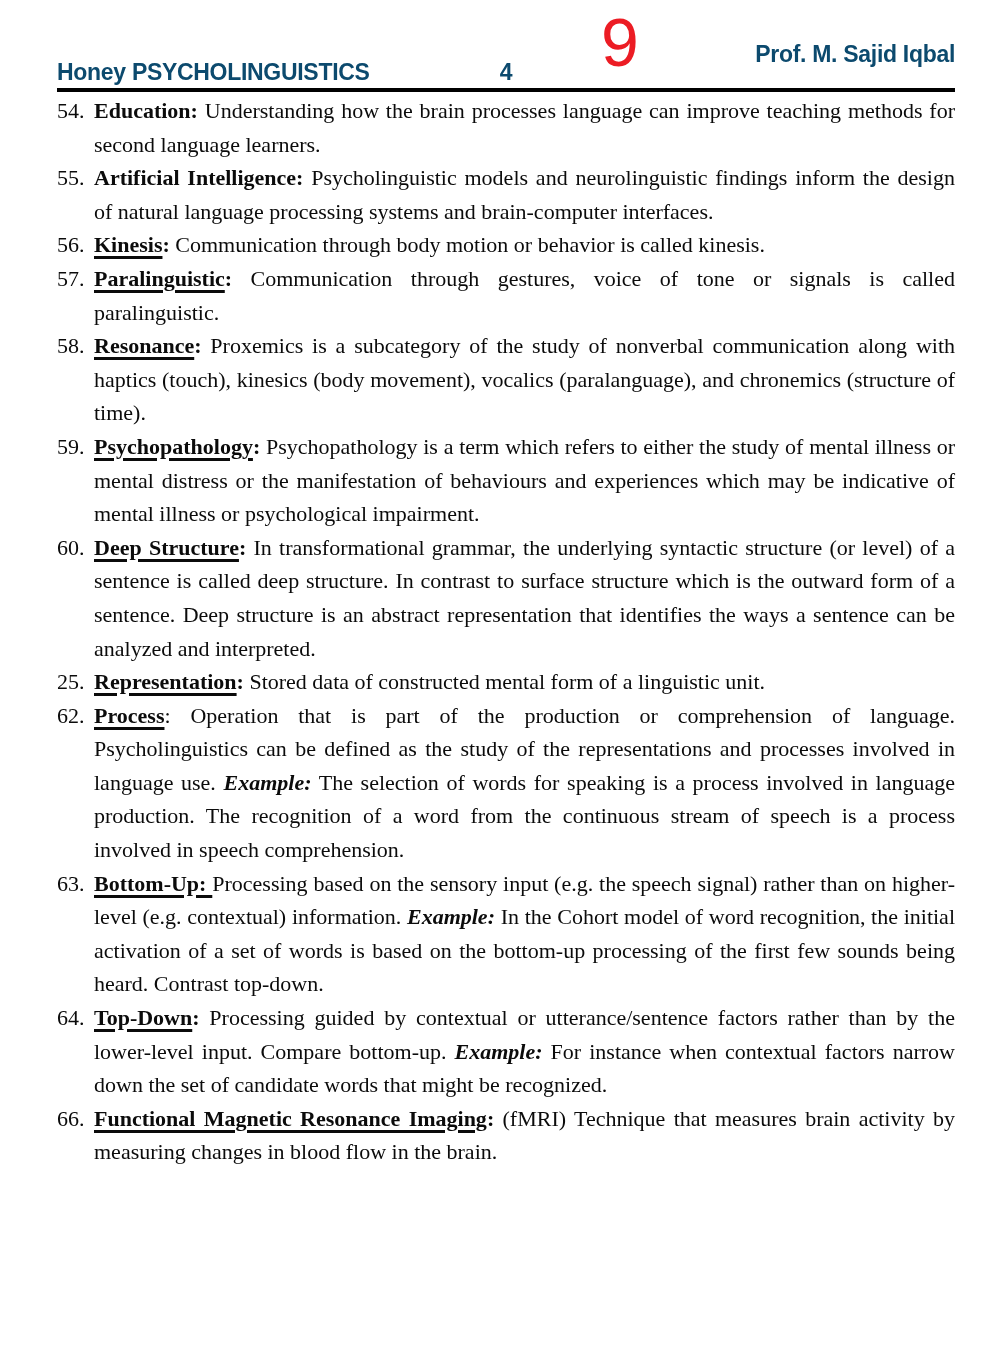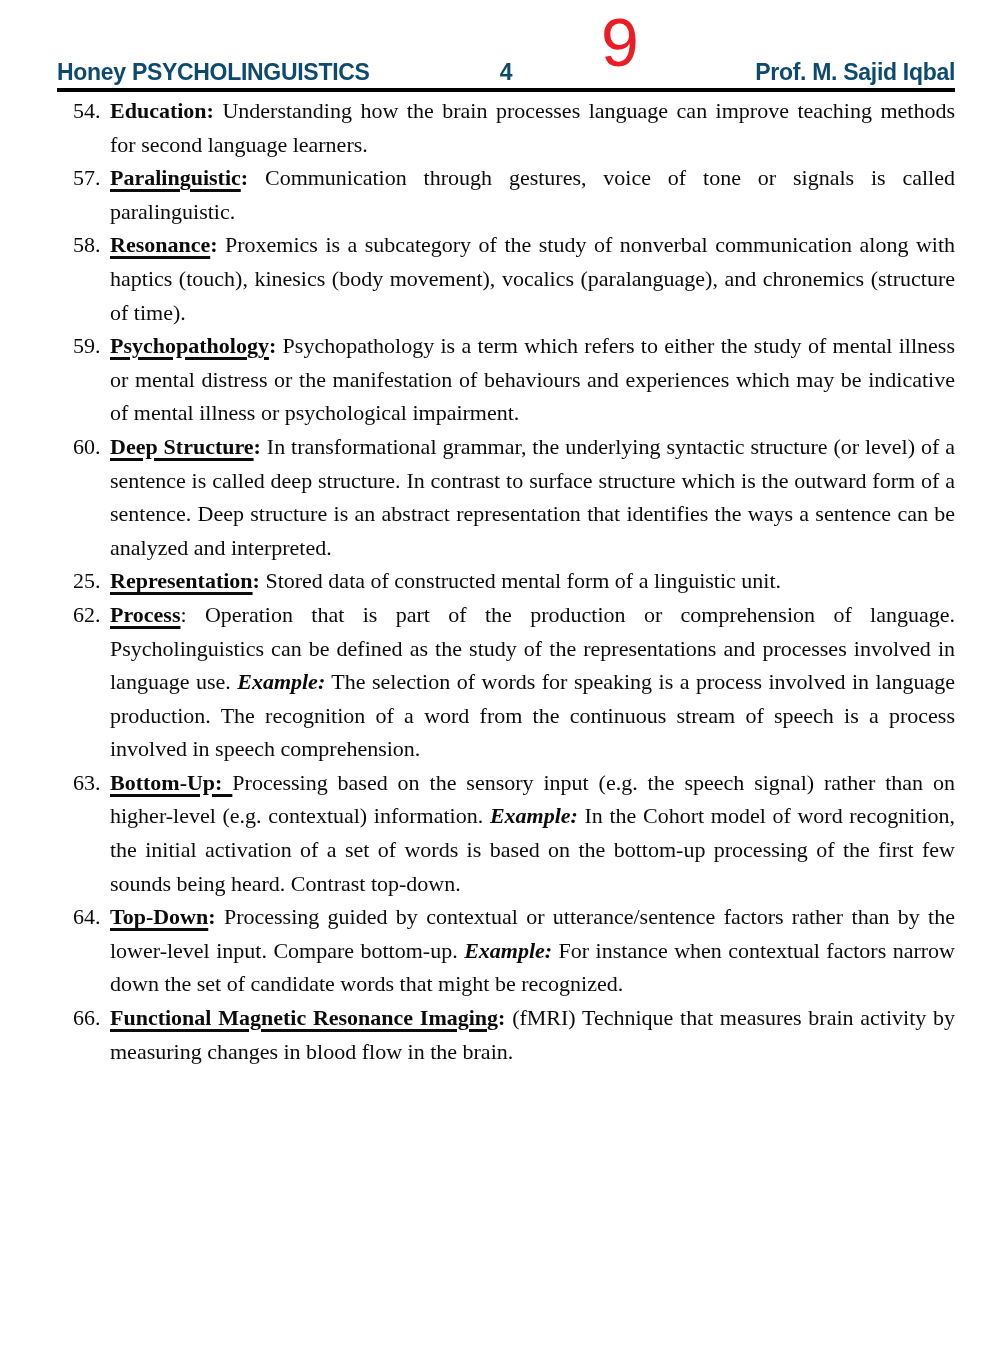--- a/index.html
+++ b/index.html
@@ -29,35 +29,34 @@
     height: 34px;
     border-bottom: 4px solid #000000;
     font-family: "Liberation Sans", sans-serif;
     font-weight: bold;
     font-size: 23px;
     letter-spacing: -0.3px;
     color: #0c4a6e;
   }
   .h-left   { position: absolute; left: 0;  bottom: 2px; white-space: nowrap; }
   .h-center { position: absolute; left: 50%; transform: translateX(-50%); bottom: 2px; }
-  .h-right  { position: absolute; right: 0; bottom: 2px; white-space: nowrap; }
+  .h-right  { position: absolute; right: 0; bottom: 20px; white-space: nowrap; }
   .list {
     position: absolute;
     left: 57px;
     right: 52px;
     top: 94px;
     font-size: 22px;
     line-height: 33.6px;
     text-align: justify;
     text-justify: inter-word;
   }
   .item {
     padding-left: 37px;
     text-indent: -37px;
-    margin-left: 16px;
   }
   .num {
     display: inline-block;
     width: 37px;
     text-indent: 0;
   }
   .p-b  { font-weight: bold; }
   .p-bu {
     font-weight: bold;
     text-decoration: underline;
@@ -75,20 +74,22 @@
   <div class="red-num" style="color: rgb(236, 28, 36);">9</div>
 
   <div class="header">
     <span class="h-left">Honey PSYCHOLINGUISTICS</span>
     <span class="h-center">4</span>
     <span class="h-right">Prof. M. Sajid Iqbal</span>
   </div>
 
   <div class="list" id="definition-list">
       <div class="item"><span class="num">54.</span><span class="p-b">Education:</span><span class="p-n"> Understanding how the brain processes language can improve teaching methods for second language learners.</span></div>
+      <div class="item"><span class="num">55.</span><span class="p-b">Artificial Intelligence:</span><span class="p-n"> Psycholinguistic models and neurolinguistic findings inform the design of natural language processing systems and brain-computer interfaces.</span></div>
+      <div class="item"><span class="num">56.</span><span class="p-bu">Kinesis</span><span class="p-b">:</span><span class="p-n"> Communication through body motion or behavior is called kinesis.</span></div>
       <div class="item"><span class="num">57.</span><span class="p-bu">Paralinguistic</span><span class="p-b">:</span><span class="p-n"> Communication through gestures, voice of tone or signals is called paralinguistic.</span></div>
       <div class="item"><span class="num">58.</span><span class="p-bu">Resonance</span><span class="p-b">:</span><span class="p-n"> Proxemics is a subcategory of the study of nonverbal communication along with haptics (touch), kinesics (body movement), vocalics (paralanguage), and chronemics (structure of time).</span></div>
       <div class="item"><span class="num">59.</span><span class="p-bu">Psychopathology</span><span class="p-b">:</span><span class="p-n"> Psychopathology is a term which refers to either the study of mental illness or mental distress or the manifestation of behaviours and experiences which may be indicative of mental illness or psychological impairment.</span></div>
       <div class="item"><span class="num">60.</span><span class="p-bu">Deep Structure</span><span class="p-b">:</span><span class="p-n"> In transformational grammar, the underlying syntactic structure (or level) of a sentence is called deep structure. In contrast to surface structure which is the outward form of a sentence. Deep structure is an abstract representation that identifies the ways a sentence can be analyzed and interpreted.</span></div>
       <div class="item"><span class="num">25.</span><span class="p-bu">Representation</span><span class="p-b">:</span><span class="p-n"> Stored data of constructed mental form of a linguistic unit.</span></div>
       <div class="item"><span class="num">62.</span><span class="p-bu">Process</span><span class="p-n">: Operation that is part of the production or comprehension of language. Psycholinguistics can be defined as the study of the representations and processes involved in language use. </span><span class="p-bi">Example:</span><span class="p-n"> The selection of words for speaking is a process involved in language production. The recognition of a word from the continuous stream of speech is a process involved in speech comprehension.</span></div>
       <div class="item"><span class="num">63.</span><span class="p-bu">Bottom-Up: </span><span class="p-n">Processing based on the sensory input (e.g. the speech signal) rather than on higher-level (e.g. contextual) information. </span><span class="p-bi">Example:</span><span class="p-n"> In the Cohort model of word recognition, the initial activation of a set of words is based on the bottom-up processing of the first few sounds being heard. Contrast top-down.</span></div>
       <div class="item"><span class="num">64.</span><span class="p-bu">Top-Down</span><span class="p-b">:</span><span class="p-n"> Processing guided by contextual or utterance/sentence factors rather than by the lower-level input. Compare bottom-up. </span><span class="p-bi">Example:</span><span class="p-n"> For instance when contextual factors narrow down the set of candidate words that might be recognized.</span></div>
       <div class="item"><span class="num">66.</span><span class="p-bu">Functional Magnetic Resonance Imaging</span><span class="p-b">:</span><span class="p-n"> (fMRI) Technique that measures brain activity by measuring changes in blood flow in the brain.</span></div>
     </div>

